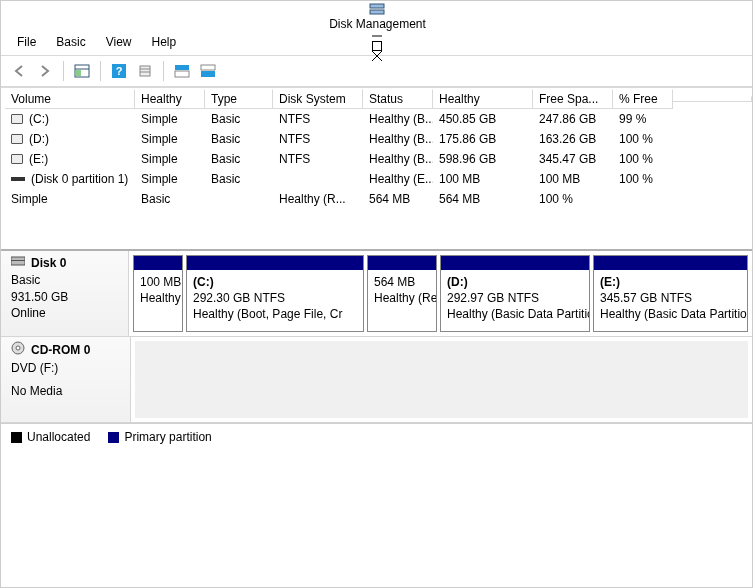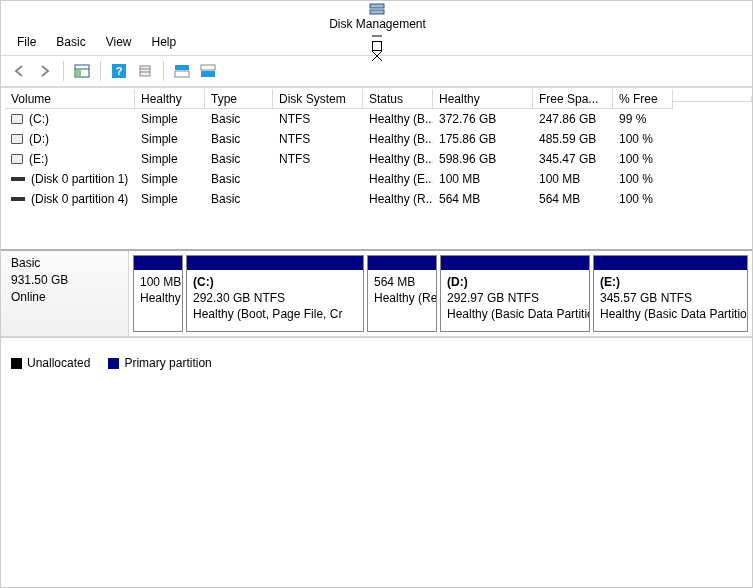--- a/index.html
+++ b/index.html
@@ -135,21 +135,21 @@
     padding: 4px 6px;
     line-height: 1.35;
     white-space: nowrap;
     overflow: hidden;
   }
   .part .plbl { font-weight: bold; }
   .blank-parts { flex:1; background:#f0f0f0; margin:4px; }
 
   .legend {
     border-top: 1px solid #d0d0d0;
-    padding: 18px 10px;
+    padding: 6px 10px;
     display:flex; gap:18px; align-items:flex-start;
     font-size: 12px;
   }
   .legend .swatch { width:11px; height:11px; display:inline-block; margin-right:5px; vertical-align:middle;}
 </style>
 </head>
 <body>
 
 <div class="titlebar">
   <span class="app-icon">
@@ -247,36 +247,36 @@
 <div class="vol-area" id="vol-area">
     <div class="vol-row">
       <div class="cell volname">
         <span class="drive-ico"></span>
         <span>(C:)</span>
       </div>
       <div class="cell">Simple</div>
       <div class="cell">Basic</div>
       <div class="cell">NTFS</div>
       <div class="cell">Healthy (B...</div>
-      <div class="cell">372.76 GB</div>
+      <div class="cell">450.85 GB</div>
       <div class="cell">247.86 GB</div>
       <div class="cell">99 %</div>
       <div class="cell"></div>
     </div>
     <div class="vol-row">
       <div class="cell volname">
         <span class="drive-ico"></span>
         <span>(D:)</span>
       </div>
       <div class="cell">Simple</div>
       <div class="cell">Basic</div>
       <div class="cell">NTFS</div>
       <div class="cell">Healthy (B...</div>
       <div class="cell">175.86 GB</div>
-      <div class="cell">485.59 GB</div>
+      <div class="cell">163.26 GB</div>
       <div class="cell">100 %</div>
       <div class="cell"></div>
     </div>
     <div class="vol-row">
       <div class="cell volname">
         <span class="drive-ico"></span>
         <span>(E:)</span>
       </div>
       <div class="cell">Simple</div>
       <div class="cell">Basic</div>
@@ -295,39 +295,42 @@
       <div class="cell">Simple</div>
       <div class="cell">Basic</div>
       <div class="cell"></div>
       <div class="cell">Healthy (E...</div>
       <div class="cell">100 MB</div>
       <div class="cell">100 MB</div>
       <div class="cell">100 %</div>
       <div class="cell"></div>
     </div>
     <div class="vol-row">
-      <div class="cell volname">
-        <span class="bar-ico"></span>
-        <span>(Disk 0 partition 4)</span>
-      </div>
       <div class="cell">Simple</div>
       <div class="cell">Basic</div>
       <div class="cell"></div>
       <div class="cell">Healthy (R...</div>
       <div class="cell">564 MB</div>
       <div class="cell">564 MB</div>
       <div class="cell">100 %</div>
       <div class="cell"></div>
     </div>
   </div>
 
 <div class="graph-area">
 
   <div class="disk-row">
     <div class="disk-label-col">
+      <div class="dname">
+        <span><svg width="14" height="12">
+              <rect x="0" y="2" width="14" height="8" fill="#bbb" stroke="#555"></rect>
+              <rect x="0" y="5" width="14" height="1" fill="#555"></rect>
+            </svg></span>
+        <span>Disk 0</span>
+      </div>
       <div>Basic</div>
       <div>931.50 GB</div>
       <div>Online</div>
     </div>
     <div class="parts" id="disk0-parts">
         <div class="part" style="width: 50px;">
           <div class="phdr"></div>
           <div class="pbody">
             <div>100 MB</div>
             <div>Healthy</div>
@@ -360,20 +363,35 @@
           <div class="phdr"></div>
           <div class="pbody">
             <div class="plbl">(E:)</div>
             <div>345.57 GB NTFS</div>
             <div>Healthy (Basic Data Partition</div>
           </div>
         </div>
       </div>
   </div>
 
+  <div class="disk-row">
+    <div class="disk-label-col">
+      <div class="dname">
+        <span><svg width="14" height="14">
+              <circle cx="7" cy="7" r="6" fill="#ddd" stroke="#666"></circle>
+              <circle cx="7" cy="7" r="2" fill="#fff" stroke="#666"></circle>
+            </svg></span>
+        <span>CD-ROM 0</span>
+      </div>
+      <div>DVD (F:)</div>
+      <div style="height:6px"></div>
+      <div>No Media</div>
+    </div>
+    <div class="blank-parts"></div>
+  </div>
 
 </div>
 
 <div class="legend">
   <span>
     <span class="swatch" style="background:#000"></span><span>Unallocated</span>
   </span>
   <span>
     <span class="swatch" style="background:#000080"></span><span>Primary partition</span>
   </span>

